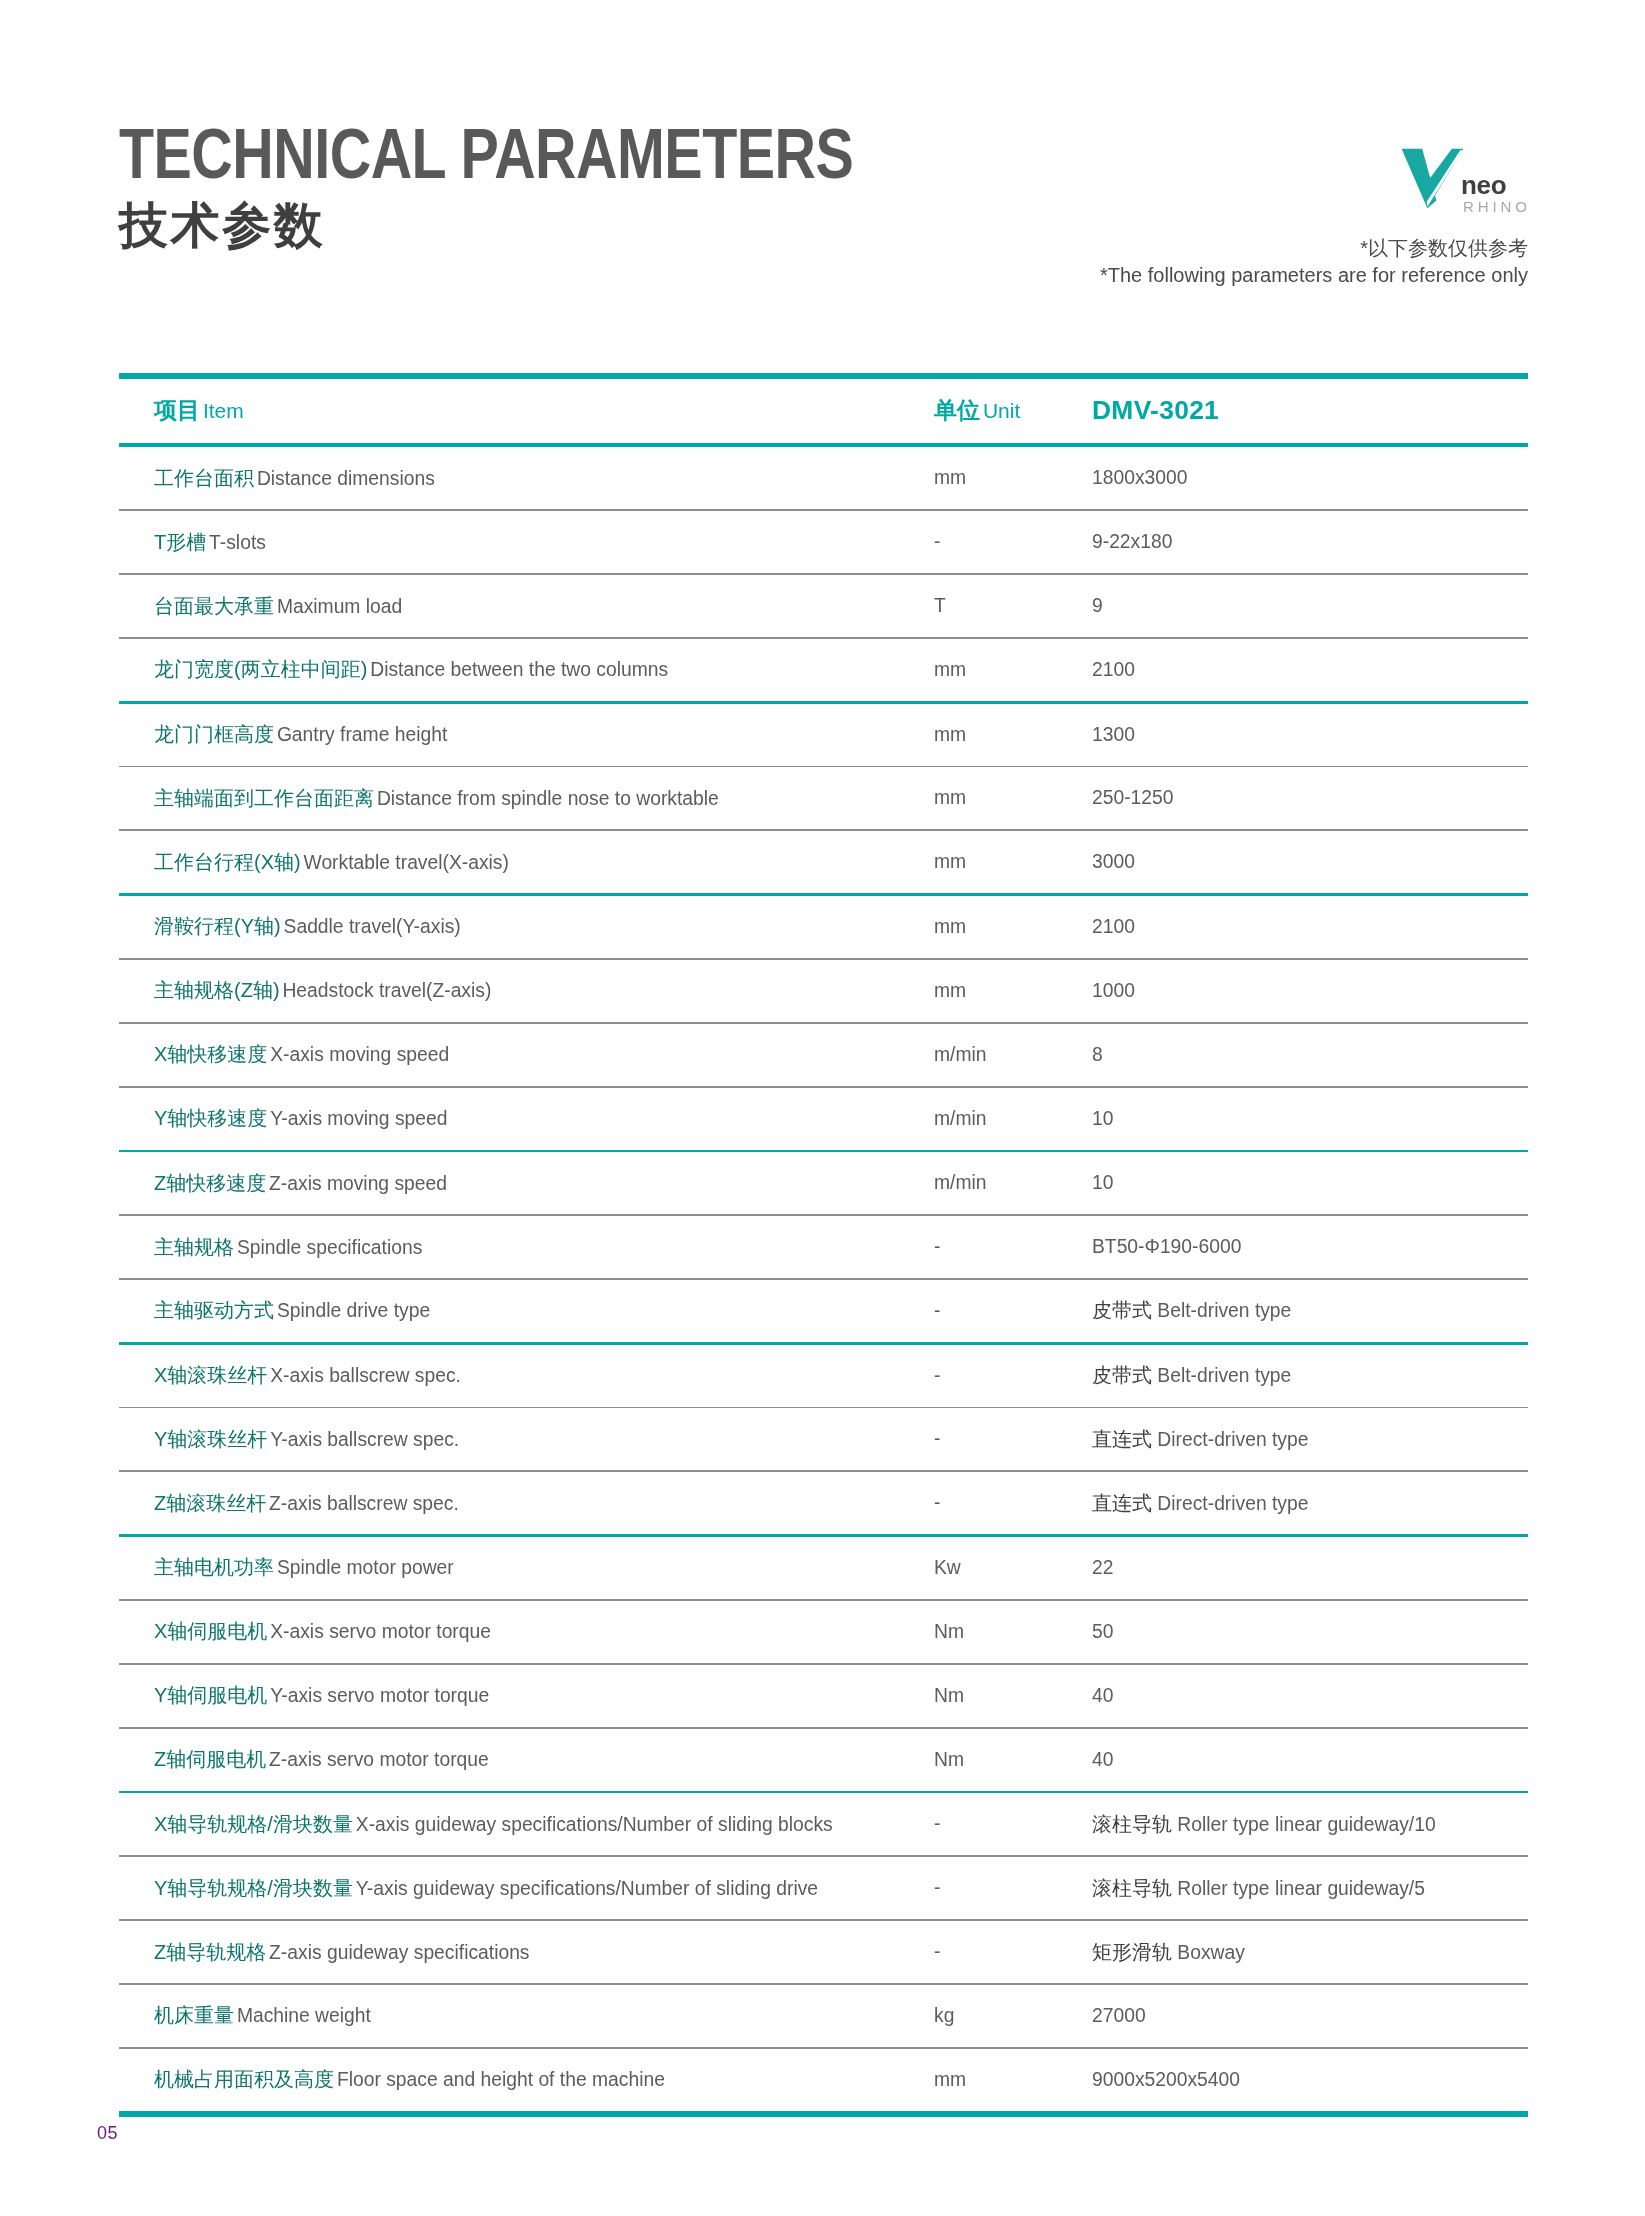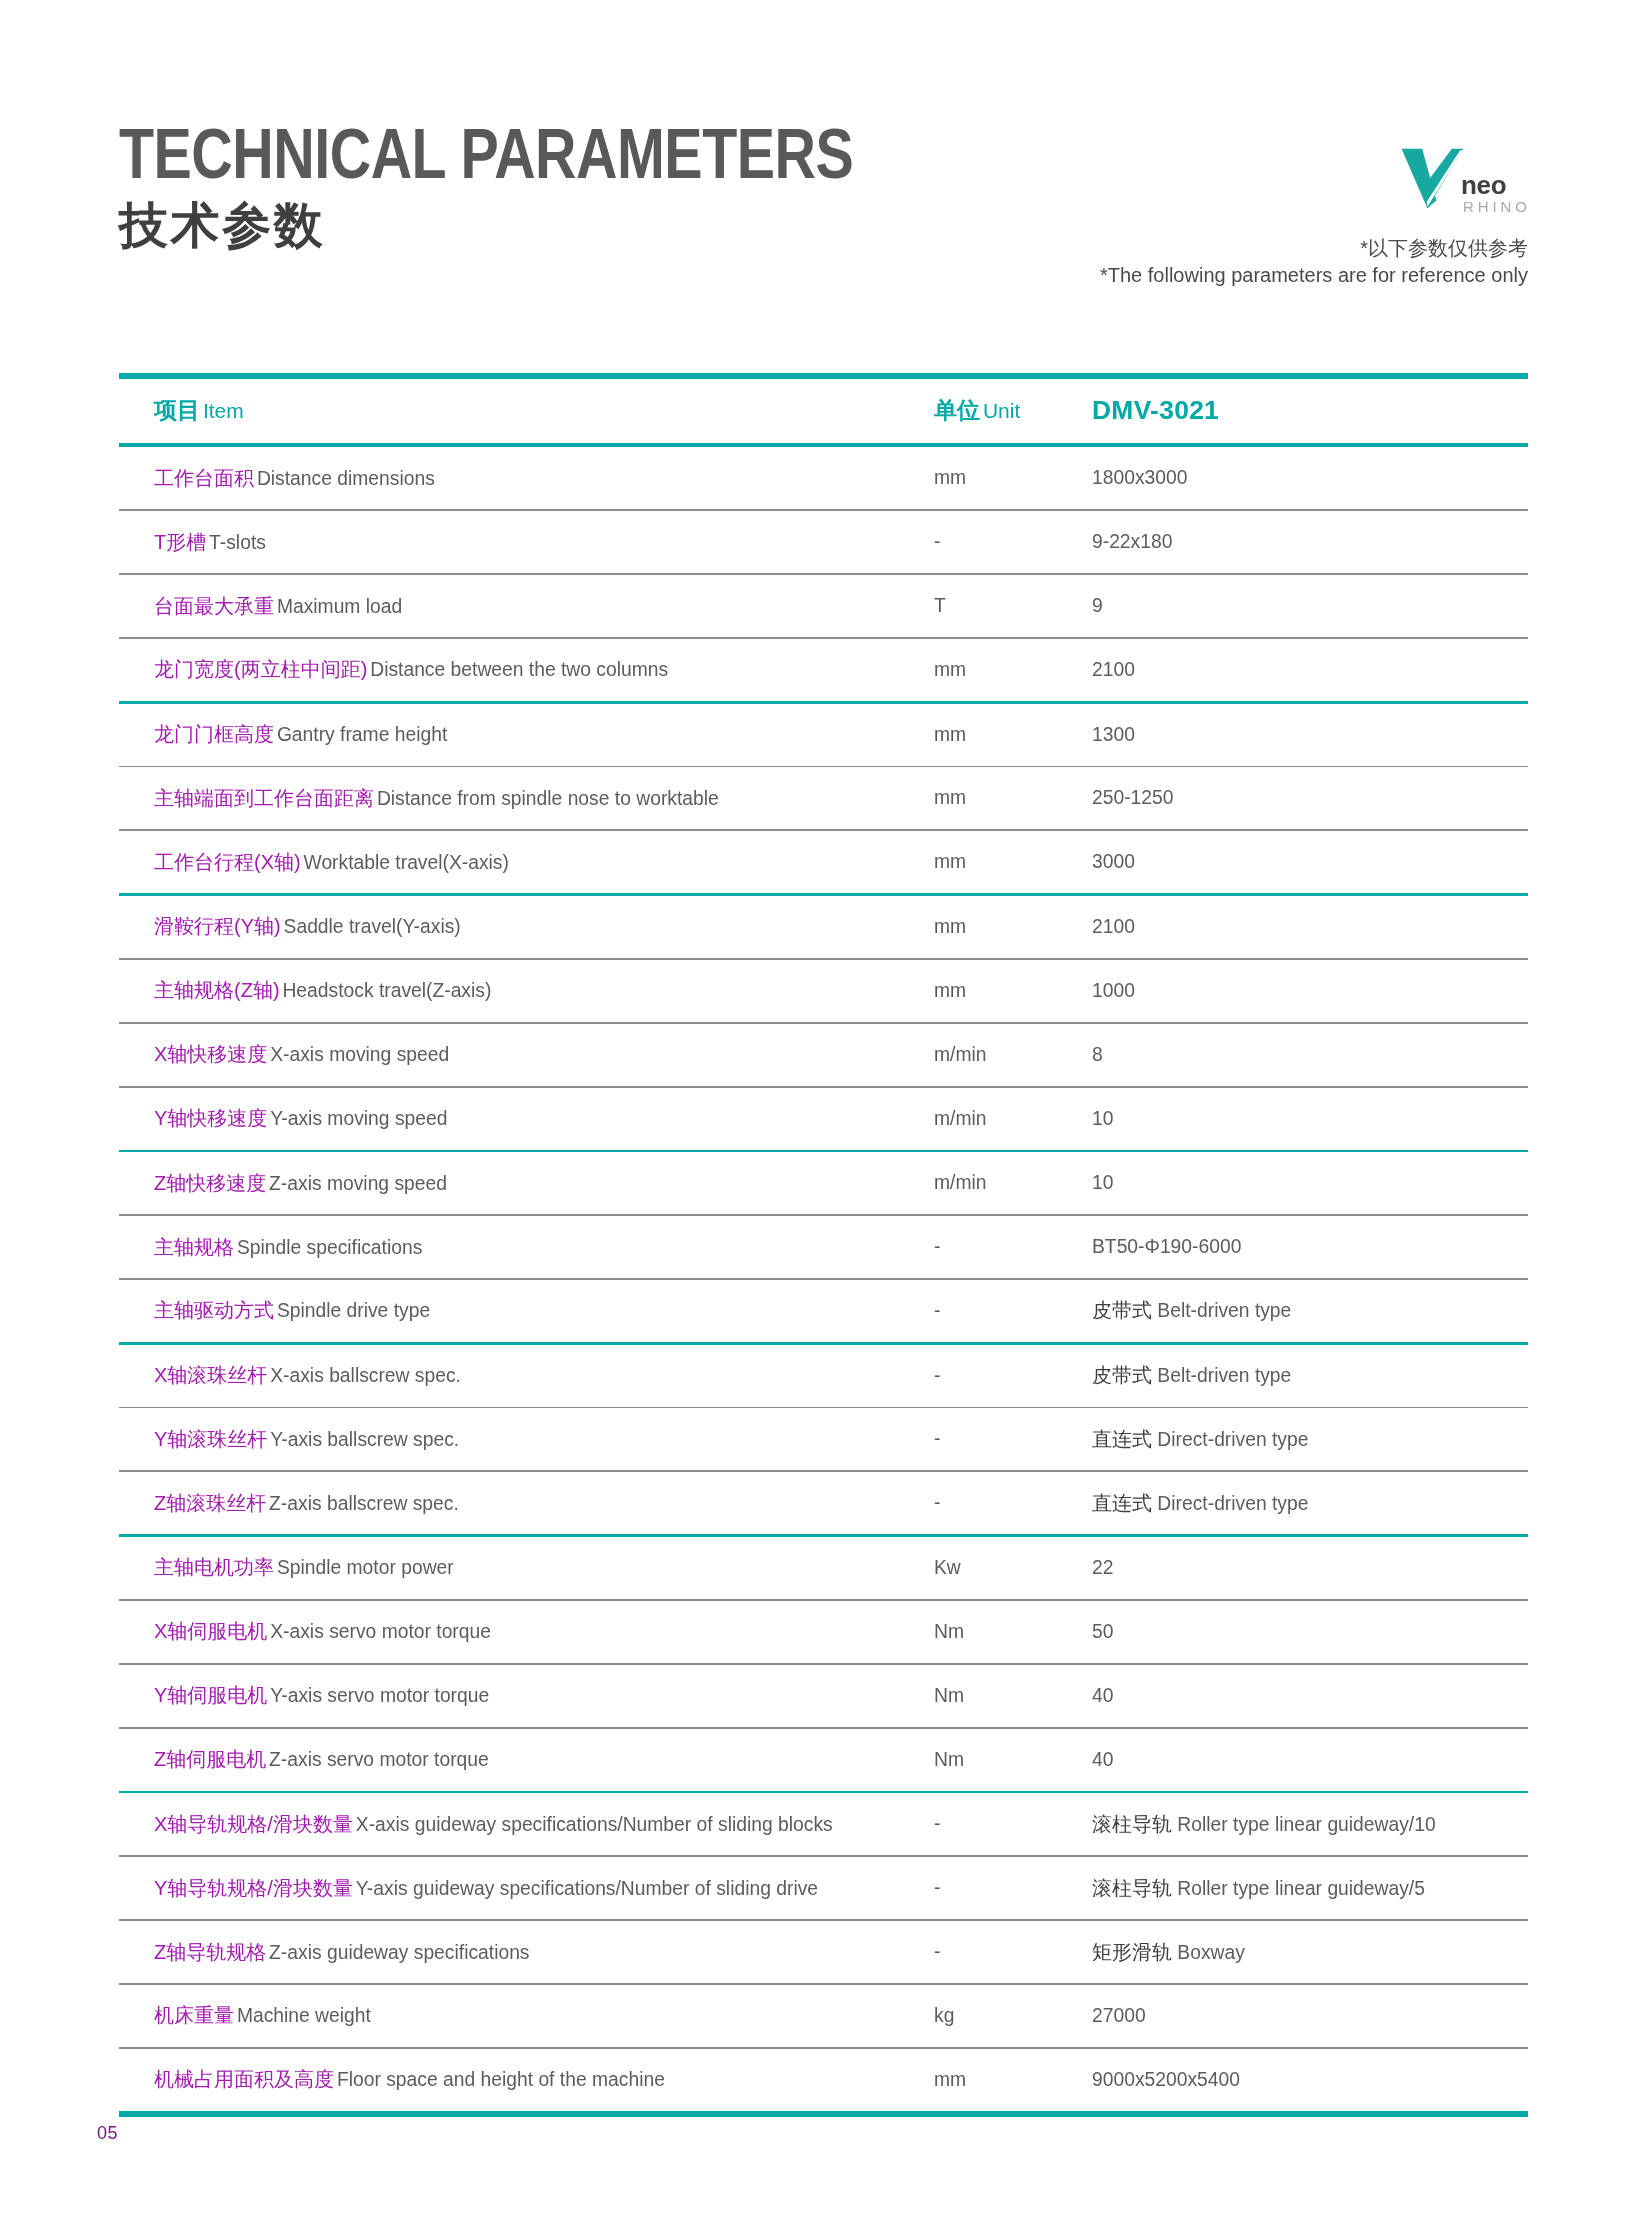--- a/index.html
+++ b/index.html
@@ -182,21 +182,21 @@
     width: 158px;
     white-space: nowrap;
   }
   .c-value {
     flex: 1;
     white-space: nowrap;
   }
 
   .data-row .cn {
     font-size: 20px;
-    color: #a21caf;
+    color: #0f766e;
     font-weight: 400;
   }
   .data-row .en {
     font-size: 19.3px;
     color: #5c5c5c;
     font-weight: 400;
   }
   .data-row .c-unit,
   .data-row .c-value {
     font-size: 19.3px;

